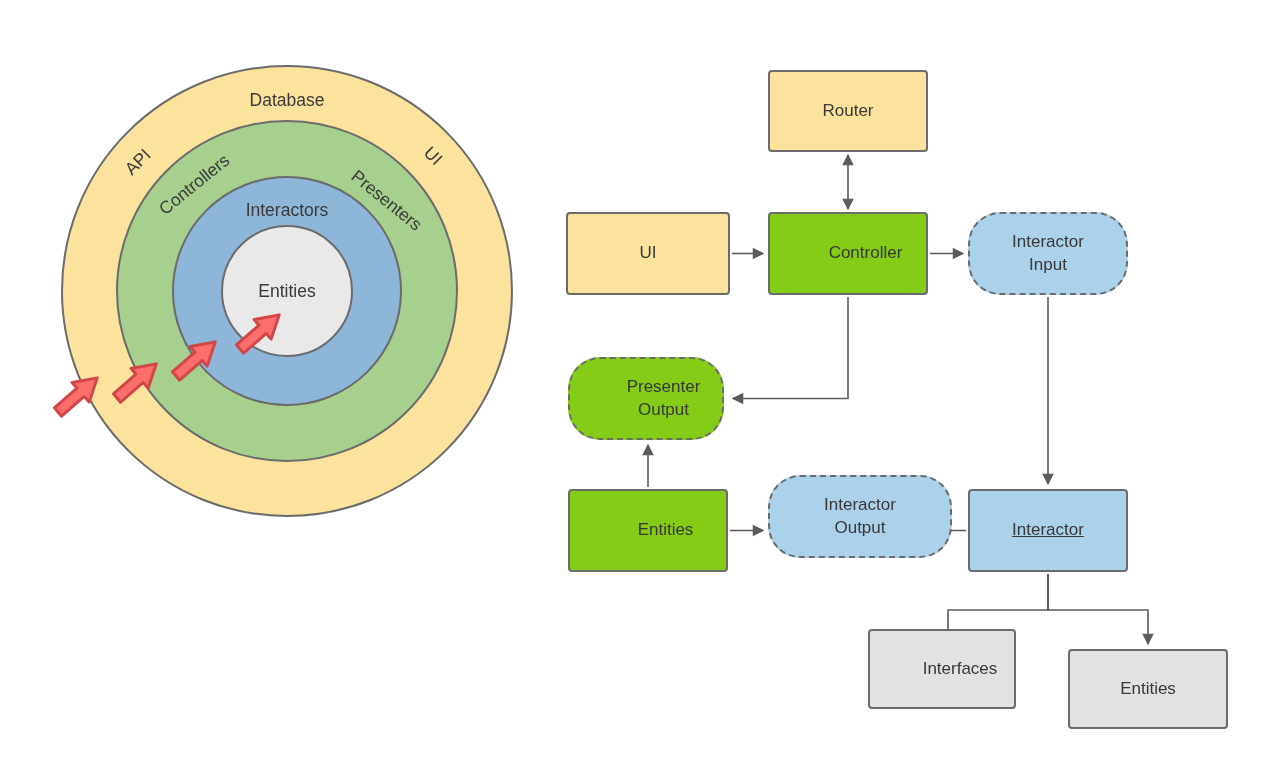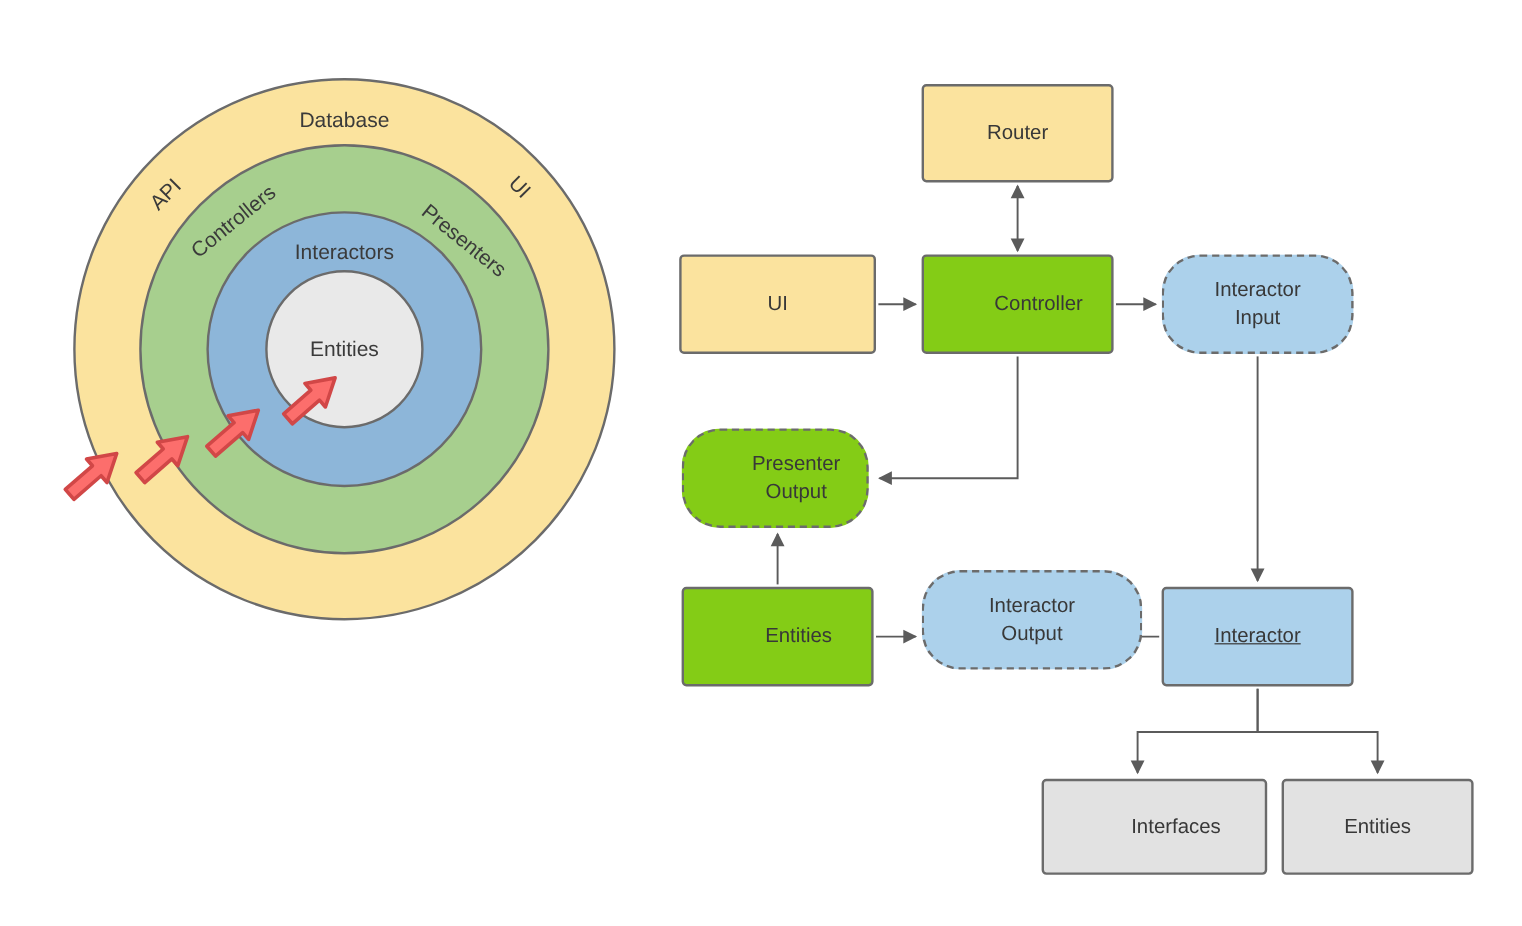--- a/index.html
+++ b/index.html
@@ -62,21 +62,21 @@
   .node.gray{background:#E2E2E2;}
 
   #n-router{left:768px;top:70px;width:160px;height:82px;}
   #n-ui{left:566px;top:212px;width:164px;height:83px;}
   #n-controller{left:768px;top:212px;width:160px;height:83px;}
   #n-interactor-input{left:968px;top:212px;width:160px;height:83px;}
   #n-presenter-output{left:568px;top:357px;width:156px;height:83px;}
   #n-presenter{left:568px;top:489px;width:160px;height:83px;}
   #n-interactor-output{left:768px;top:475px;width:184px;height:83px;}
   #n-interactor{left:968px;top:489px;width:160px;height:83px;text-decoration:underline;}
-  #n-interfaces{left:868px;top:649px;width:188px;height:80px;padding-left:36px;}
+  #n-interfaces{left:868px;top:629px;width:148px;height:80px;padding-left:36px;}
   #n-entities{left:1068px;top:649px;width:160px;height:80px;}
 </style>
 </head>
 <body>
 
 <div class="canvas">
 
   <svg class="layer" width="1268" height="772" viewBox="0 0 1268 772">
     <defs>
       <marker id="arr" viewBox="0 0 10 10" refX="8.5" refY="5" markerWidth="8" markerHeight="8" orient="auto-start-reverse">

